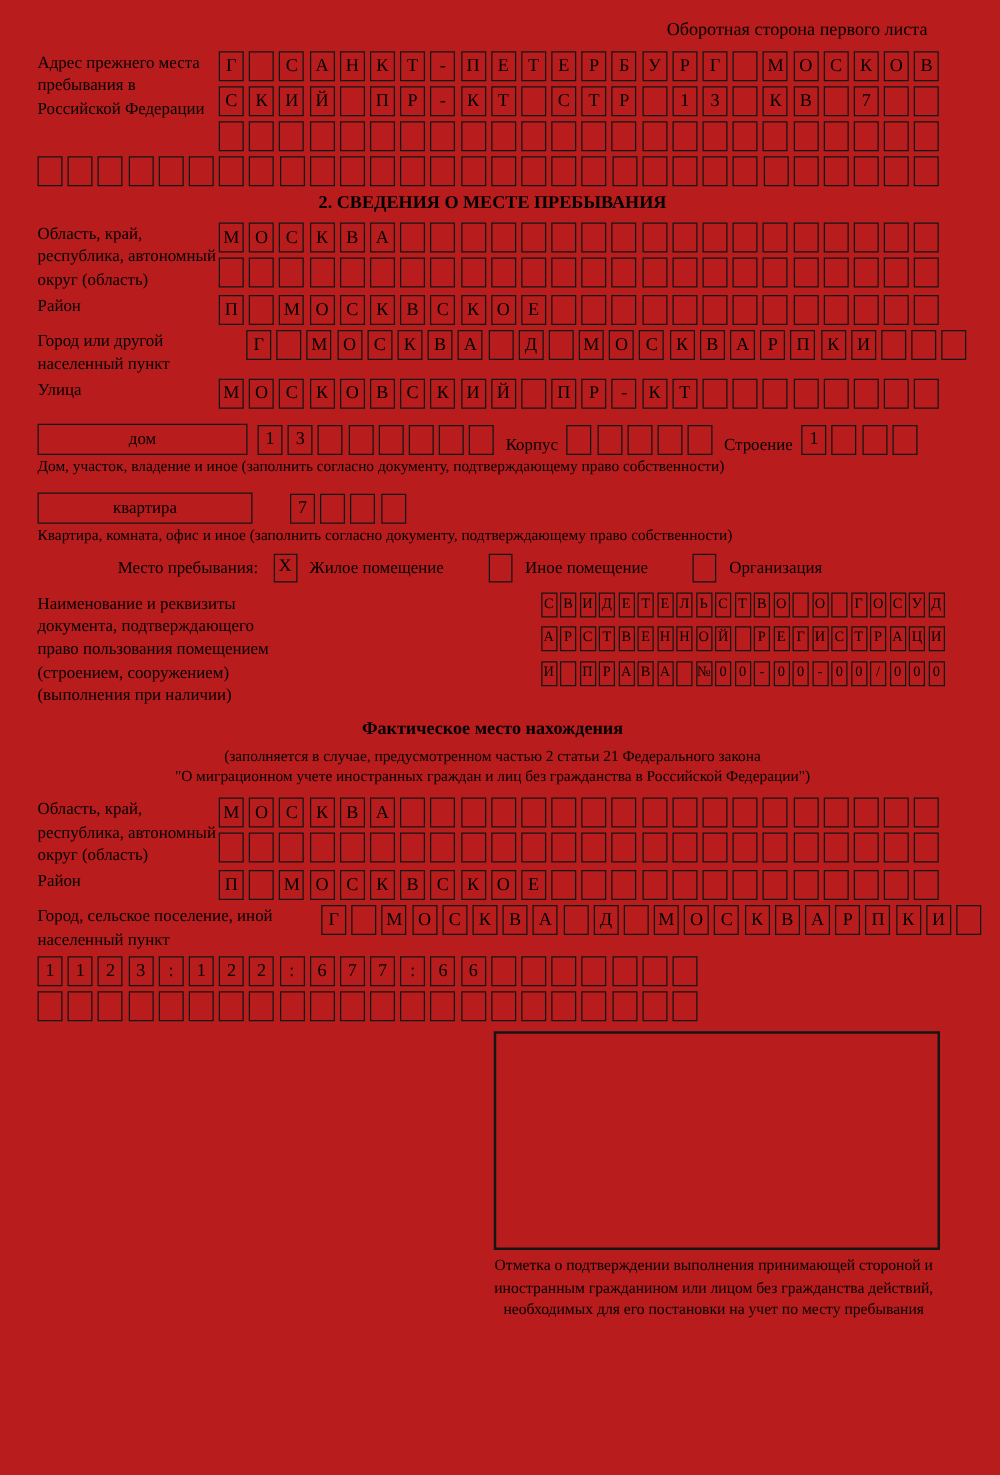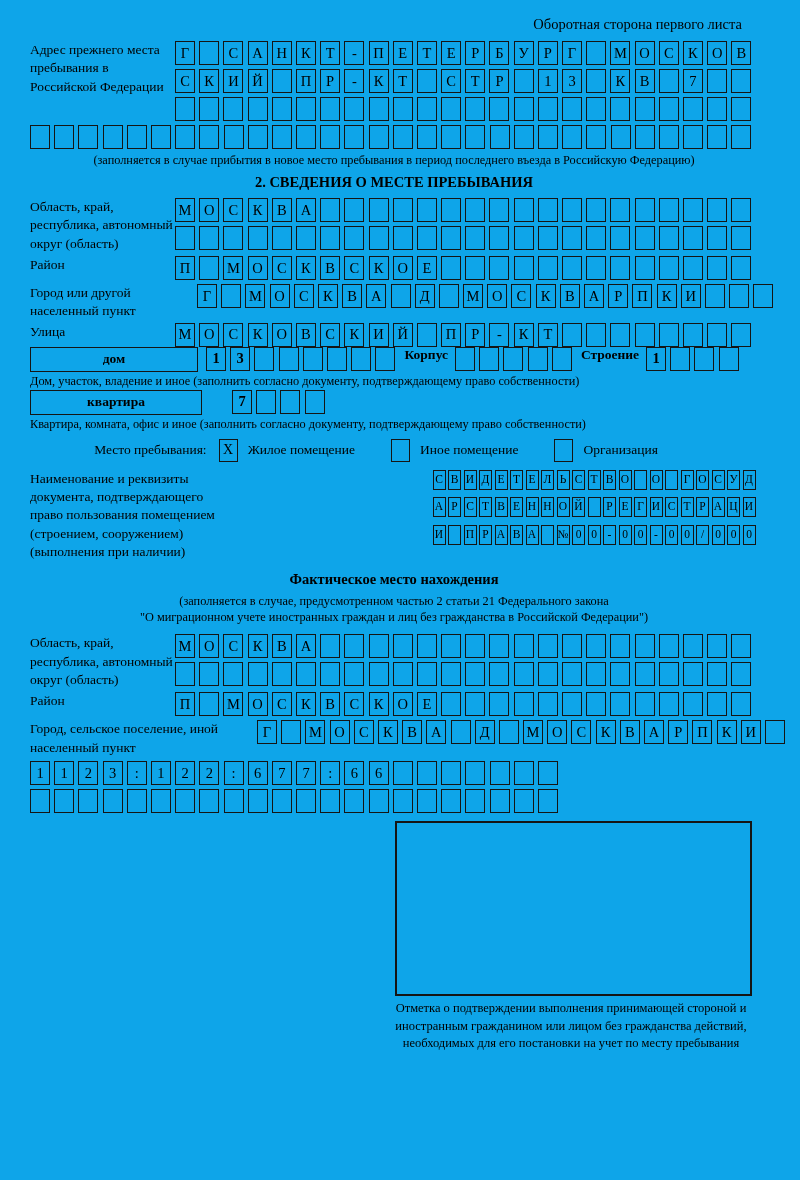--- a/index.html
+++ b/index.html
@@ -1,34 +1,34 @@
 <!DOCTYPE html>
 <html><head>
 <meta charset="utf-8">
 <style>
   html,body { margin:0; padding:0; background:#fff; }
   .page { width:800px; height:1180px; box-sizing:border-box; padding:16px 42px 0 30px;
-          font-family:"Liberation Serif","DejaVu Serif",serif; color:#000; overflow:hidden; background:#0ea5e9; }
+          font-family:"Liberation Serif","DejaVu Serif",serif; color:#000; overflow:hidden; background:#b91c1c; }
   .header-note { text-align:right; font-size:14.5px; margin-right:16px; }
   .row { display:flex; align-items:flex-start; }
   .lbl { font-size:13.5px; line-height:1.36; flex-shrink:0; }
   .w145 { width:145px; }
   .w200 { width:205px; }
   .rows .cells { margin-bottom:4px; }
   .cells { display:flex; flex-wrap:nowrap; }
   .cell { box-sizing:border-box; flex:0 0 auto; width:20px; height:24px; border:1.8px solid #151515;
           margin-right:4.2px; display:flex; align-items:center; justify-content:center;
           font-size:14.5px; line-height:1; }
   .small .cell { width:13px; height:20px; border-width:1.4px; margin-right:2.5px; font-size:11.5px; }
   .mb4 { margin-bottom:4px; }
   .caption { font-size:12.3px; line-height:1.3; }
   .center { text-align:center; }
   .sec-title { text-align:center; font-weight:bold; font-size:14.5px; margin:5px 0 7px; }
   .mt2 { margin-top:2px; } .mt4 { margin-top:4px;gap:22px; } .mt8 { margin-top:8px; }
-  .house-row { display:flex; align-items:flex-start; font-size:13.5px; margin-top:0;font-weight:bold; }
+  .house-row { display:flex; align-items:flex-end; font-size:13.5px; margin-top:12px; }
   .named-box { box-sizing:border-box; border:1.8px solid #151515; height:25px; display:flex;
                align-items:center; justify-content:center; font-size:13.5px; flex:0 0 auto; }
   .dom-box { width:168px; margin-right:8px; }
   .kv-box { width:172px; margin-right:8px; }
   .inline-lbl { margin:0 7px 0 5px; flex:0 0 auto; }
   .check-row { display:flex; align-items:center; font-size:13.5px; margin-top:6px;justify-content:center; }
   .stay-label { margin-right:12px; }
   .cbox { box-sizing:border-box; width:19px; height:23px; border:1.8px solid #151515; flex:0 0 auto;
           display:flex; align-items:center; justify-content:center; font-size:14px; margin-right:10px; }
   .opt-label { margin-right:36px; }
@@ -157,21 +157,20 @@
       <span class="cell"></span>
       <span class="cell"></span>
       <span class="cell"></span>
       <span class="cell"></span>
       <span class="cell"></span>
       <span class="cell"></span>
       <span class="cell"></span>
       <span class="cell"></span>
       <span class="cell"></span>
     </div>
-  <div class="caption center">(заполняется в случае прибытия в новое место пребывания в период последнего въезда в Российскую Федерацию)</div>
 
   <div class="sec-title">2. СВЕДЕНИЯ О МЕСТЕ ПРЕБЫВАНИЯ</div>
 
   <div class="row">
     <div class="lbl w145">Область, край, республика, автономный округ (область)</div>
     <div class="rows">
       <div class="cells">
           <span class="cell">М</span>
           <span class="cell">О</span>
           <span class="cell">С</span>

